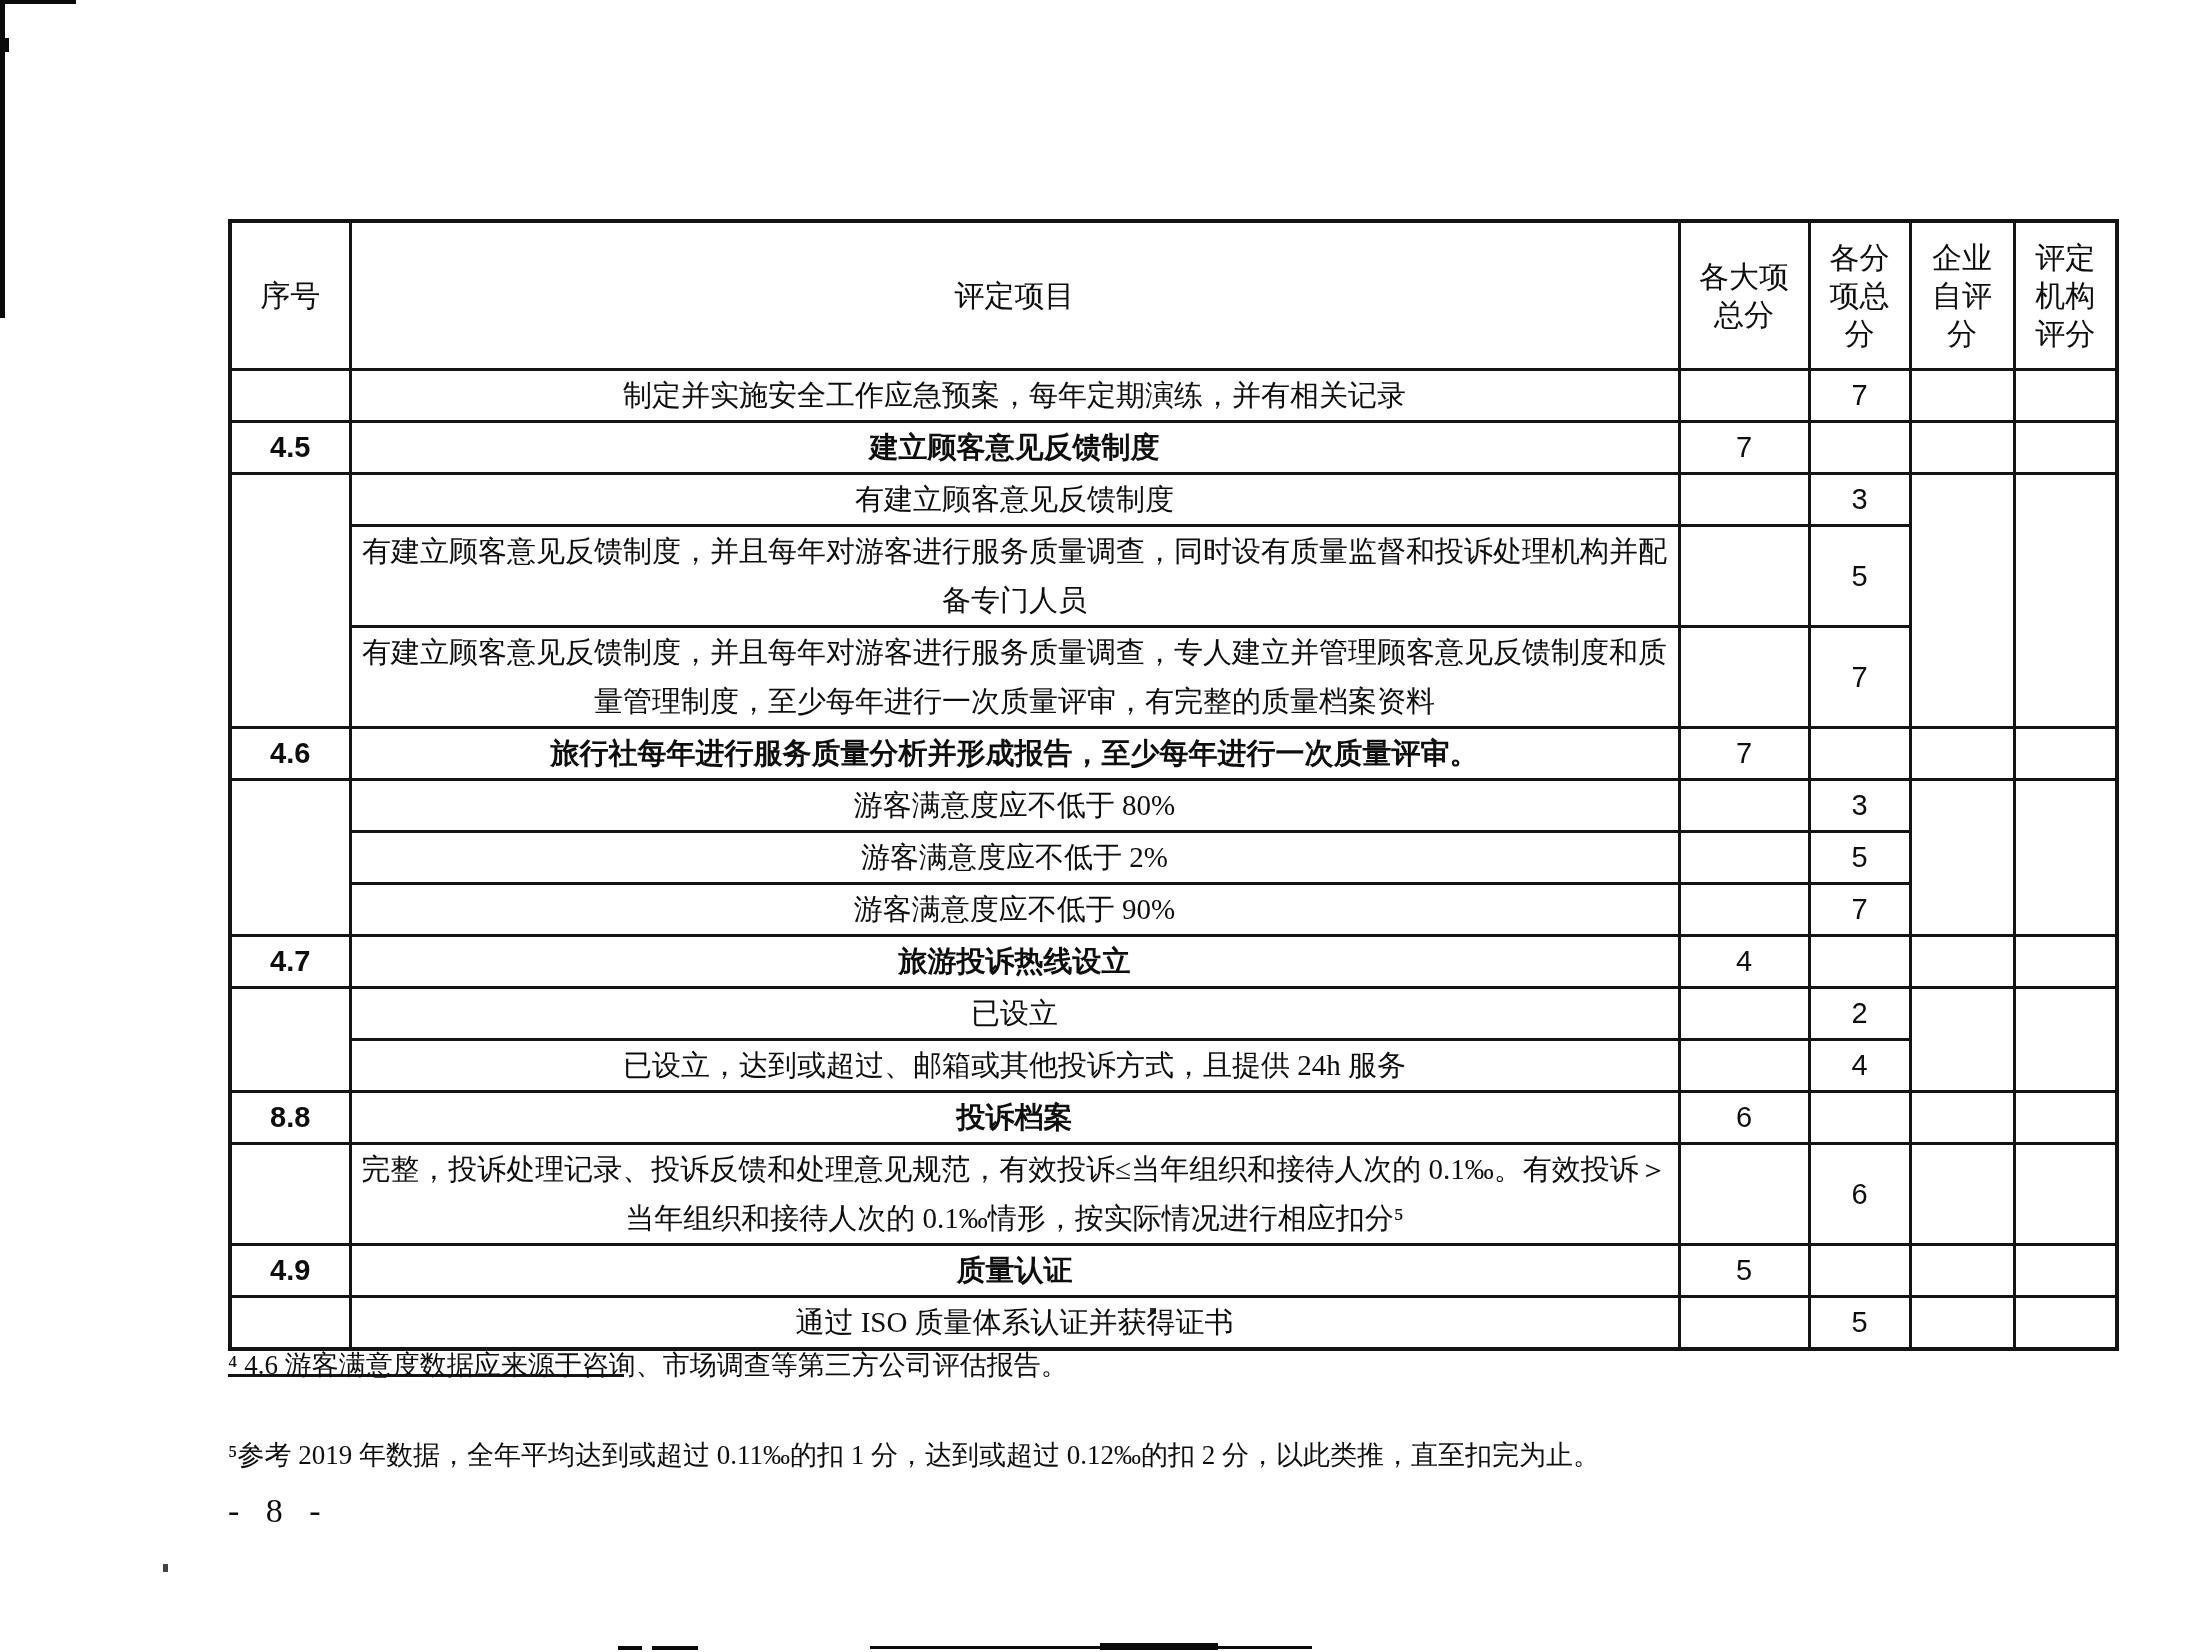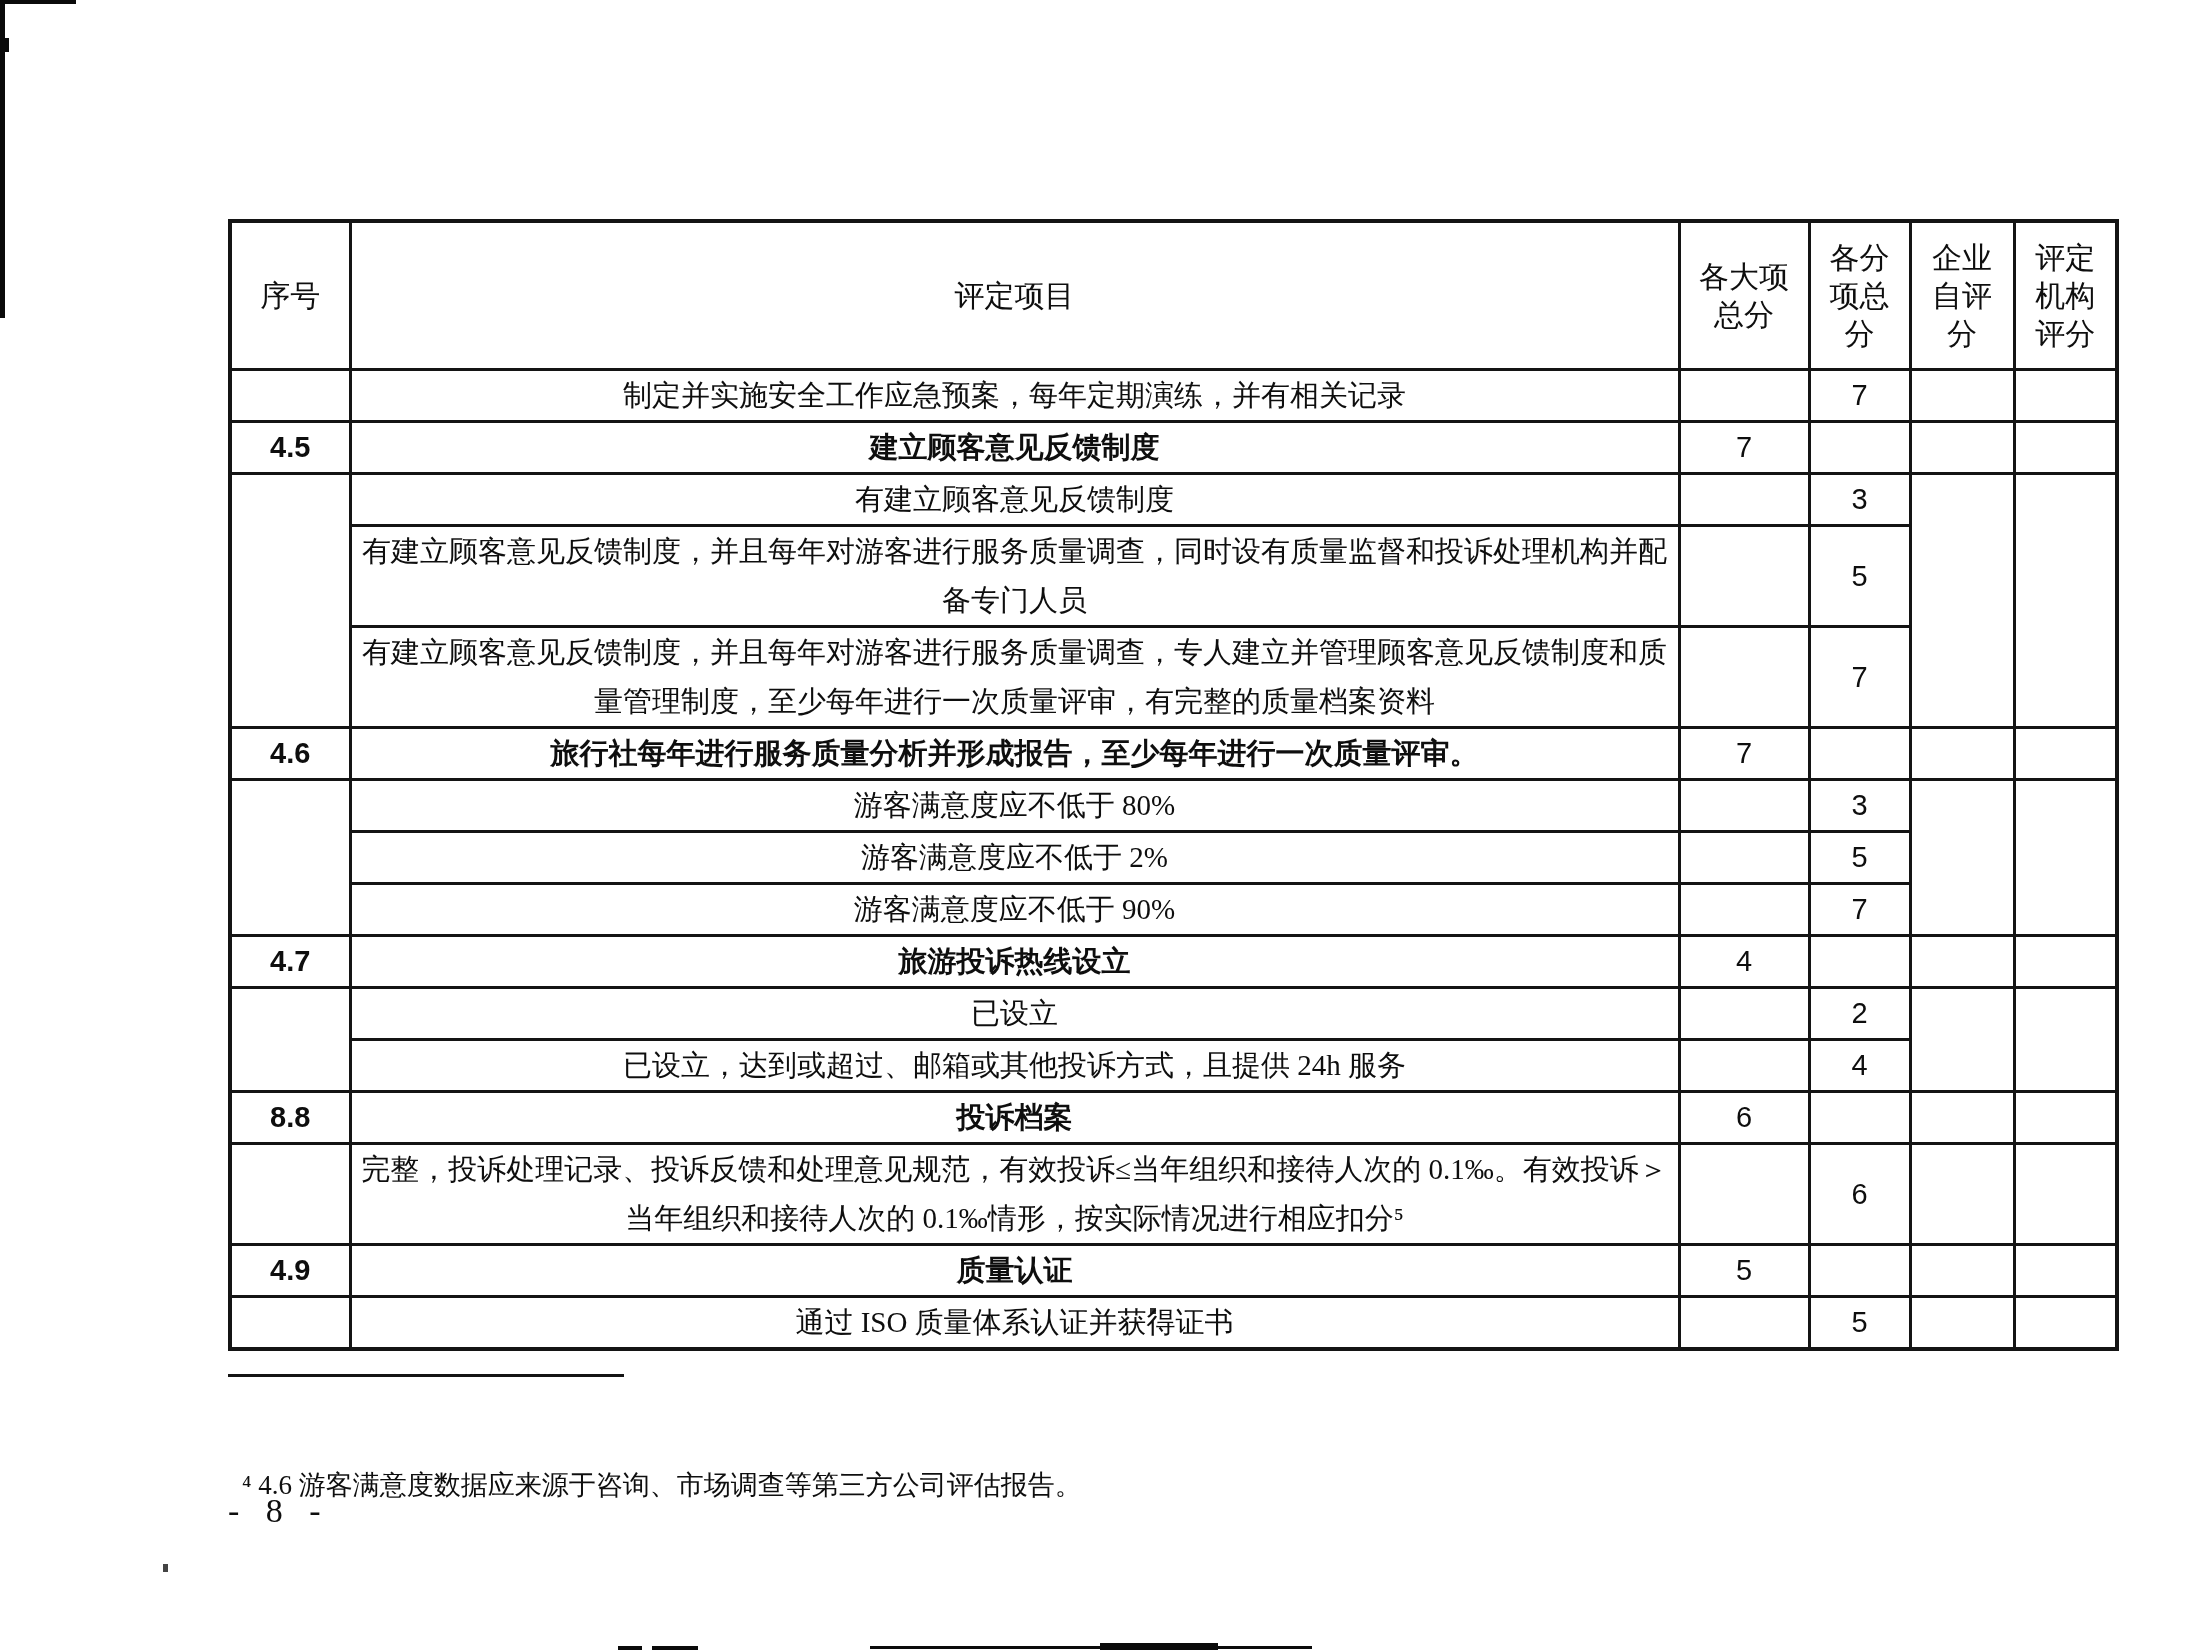--- a/index.html
+++ b/index.html
@@ -70,21 +70,21 @@
 
   
   .footnote-rule{
     position:absolute;left:228px;top:1374px;width:396px;height:3px;background:#141414;
   }
   .footnote{
     position:absolute;left:228px;
     font-size:27px;line-height:34px;
     white-space:nowrap;
   }
-  .footnote-1{top:1468px;margin-left:14px;}
+  .footnote-1{top:1348px;}
   .footnote-2{top:1438px;}
   .page-number{
     position:absolute;left:228px;top:1492px;
     font-size:34px;letter-spacing:9px;
   }
 </style>
 </head>
 <body>
 
 <div class="page">
@@ -237,16 +237,17 @@
           <td class="col-major"></td>
           <td class="col-sub">5</td>
           <td class="col-self"></td>
           <td class="col-agency"></td>
         </tr>
       </tbody>
   </table>
 
   <div class="footnote-rule"></div>
   <div class="footnote footnote-1">⁴ 4.6 游客满意度数据应来源于咨询、市场调查等第三方公司评估报告。</div>
+  <div class="footnote footnote-2">⁵参考 2019 年数据，全年平均达到或超过 0.11‰的扣 1 分，达到或超过 0.12‰的扣 2 分，以此类推，直至扣完为止。</div>
 
   <div class="page-number">- 8 -</div>
 
 </div>
 
 </body></html>

